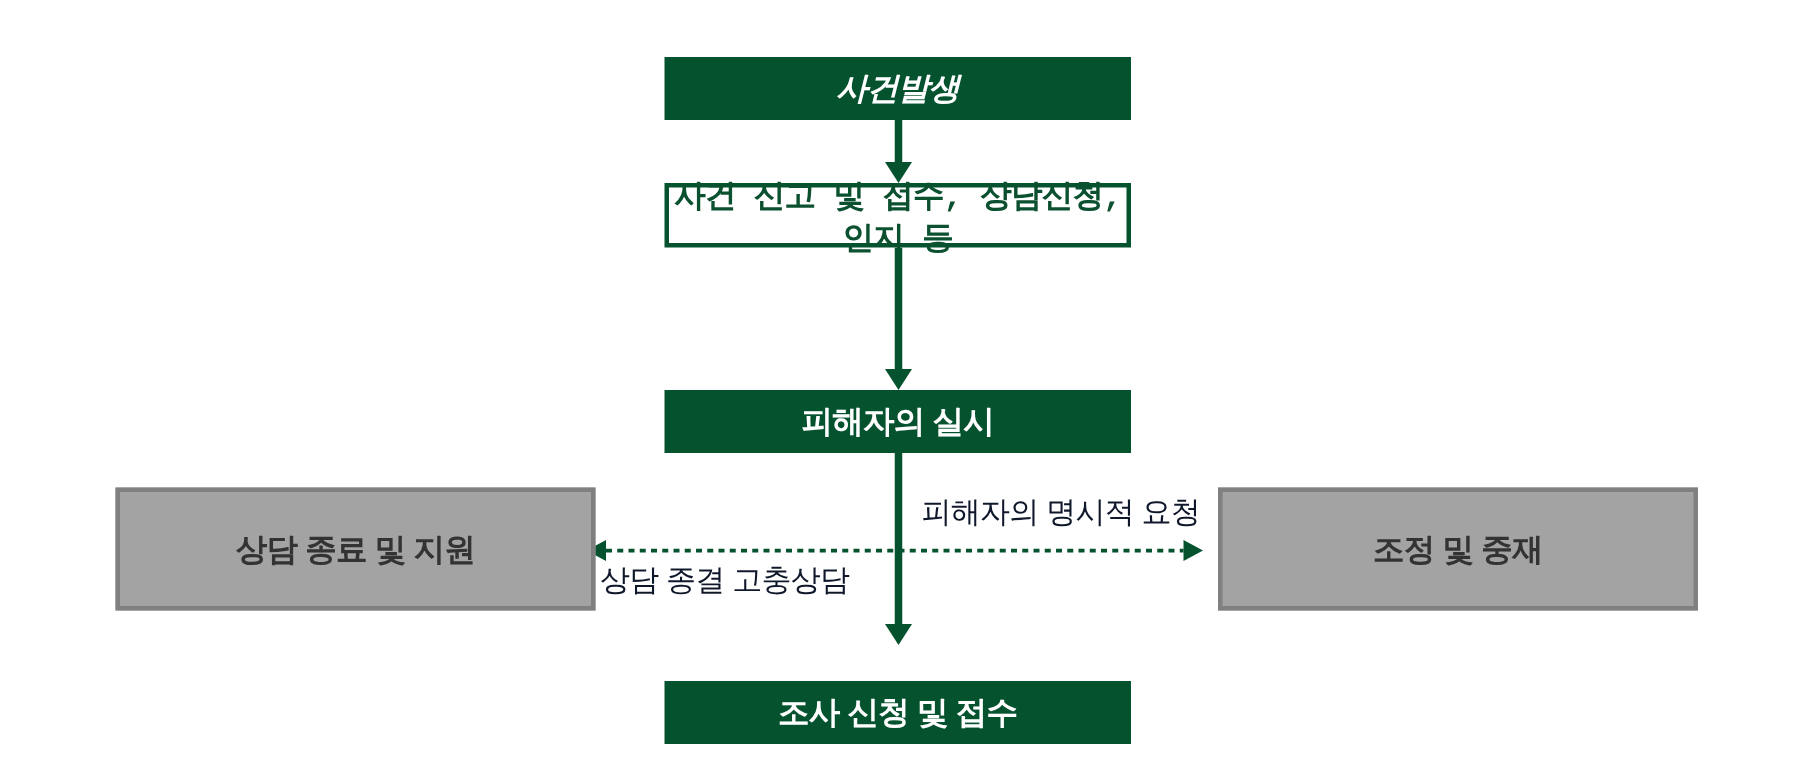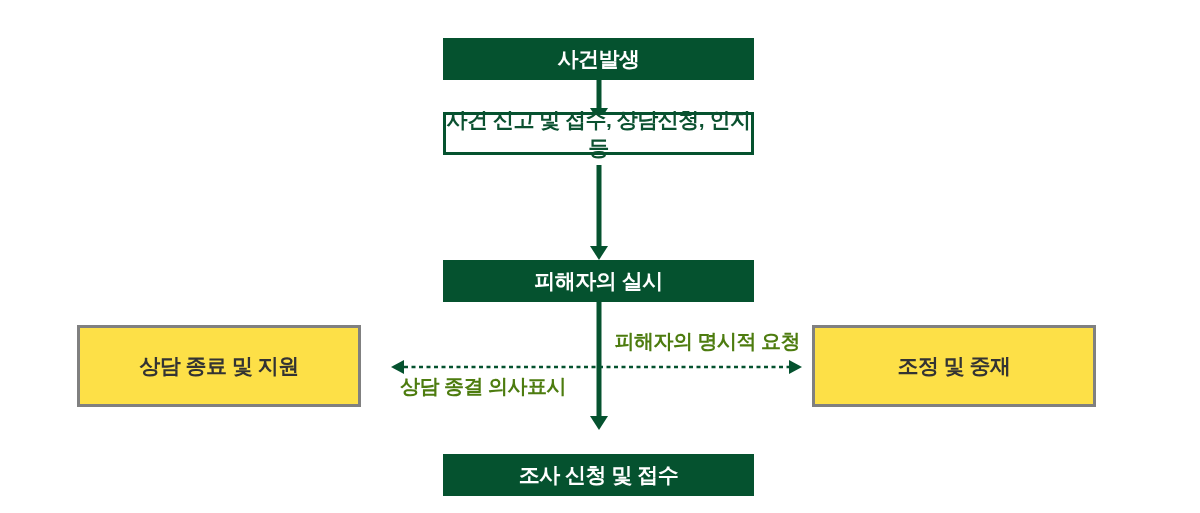--- a/index.html
+++ b/index.html
@@ -37,54 +37,54 @@
     left: 443px;
     width: 311px;
     height: 43px;
     background: #ffffff;
     border: 3px solid #05522F;
     color: #0B5130;
     font-size: 21px;
   }
 
   .node-side {
-    width: 284px;
+    width: 320px;
     height: 82px;
-    background: #fde047;
+    background: #a3a3a3;
     border: 3px solid #808080;
     color: #333333;
     font-size: 21px;
   }
 
   .arrow-svg { position: absolute; display: block; }
 
   .flow-label {
     position: absolute;
-    color: #4d7c0f;
-    font-weight: 700;
+    color: #0f172a;
+    font-weight: 400;
     font-size: 20px;
     letter-spacing: -0.5px;
     white-space: nowrap;
   }
 </style>
 </head>
 <body>
 
 <div class="canvas">
 
-  <div class="node node-solid" style="top: 38px;">
+  <div class="node node-solid" style="top: 38px; font-style: italic;">
     <span>사건발생</span>
   </div>
 
   <svg class="arrow-svg" style="left: 588px; top: 80px;" width="22" height="42" viewBox="0 0 22 42">
     <line x1="11" y1="0" x2="11" y2="30" stroke="#05522F" stroke-width="5"></line>
     <polygon points="2,28 20,28 11,42" fill="#05522F"></polygon>
   </svg>
 
-  <div class="node node-outline" style="top: 112px;">
+  <div class="node node-outline" style="top: 122px; font-family: Liberation Mono, monospace;">
     <span>사건 신고 및 접수, 상담신청, 인지 등</span>
   </div>
 
   <svg class="arrow-svg" style="left: 588px; top: 165px;" width="22" height="95" viewBox="0 0 22 95">
     <line x1="11" y1="0" x2="11" y2="83" stroke="#05522F" stroke-width="5"></line>
     <polygon points="2,81 20,81 11,95" fill="#05522F"></polygon>
   </svg>
 
   <div class="node node-solid" style="top: 260px;">
     <span>피해자의 실시</span>
@@ -100,21 +100,21 @@
   </div>
 
   <svg class="arrow-svg" style="left: 391px; top: 358px;" width="411" height="18" viewBox="0 0 411 18">
     <line x1="13" y1="9" x2="398" y2="9" stroke="#05522F" stroke-width="2.5" stroke-dasharray="4 3.5"></line>
     <polygon points="13,2 13,16 0,9" fill="#05522F"></polygon>
     <polygon points="398,2 398,16 411,9" fill="#05522F"></polygon>
   </svg>
 
   <div class="flow-label" style="right: 400px; bottom: 158px;">피해자의 명시적 요청</div>
 
-  <div class="flow-label" style="left: 400px; top: 373px;">상담 종결 의사표시</div>
+  <div class="flow-label" style="left: 400px; top: 373px;">상담 종결 고충상담</div>
 
   <div class="node node-side" style="left: 77px; top: 325px;">
     <span>상담 종료 및 지원</span>
   </div>
 
   <div class="node node-side" style="left: 812px; top: 325px;">
     <span>조정 및 중재</span>
   </div>
 
 </div>

